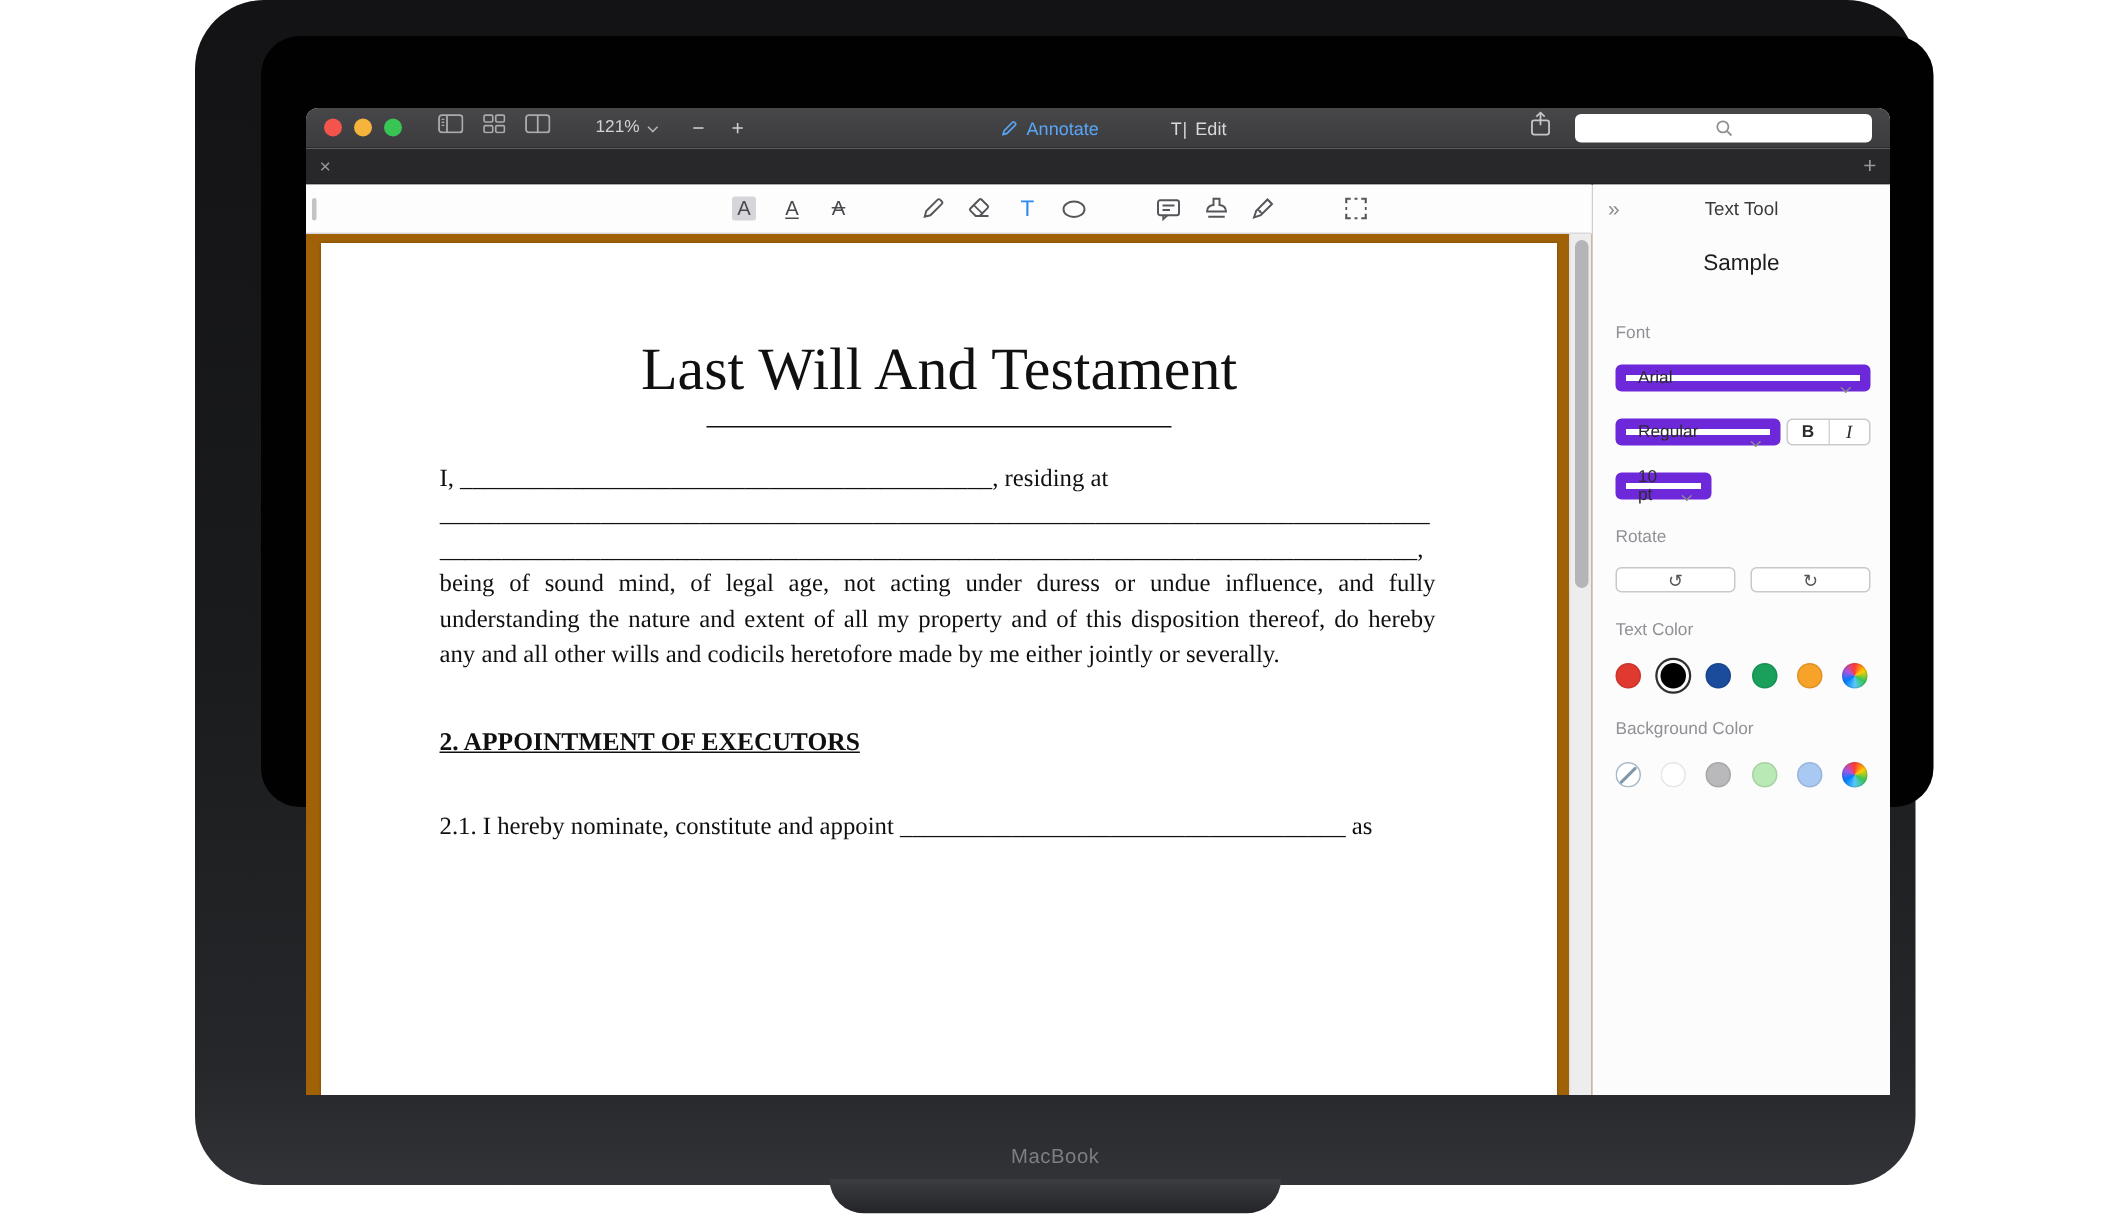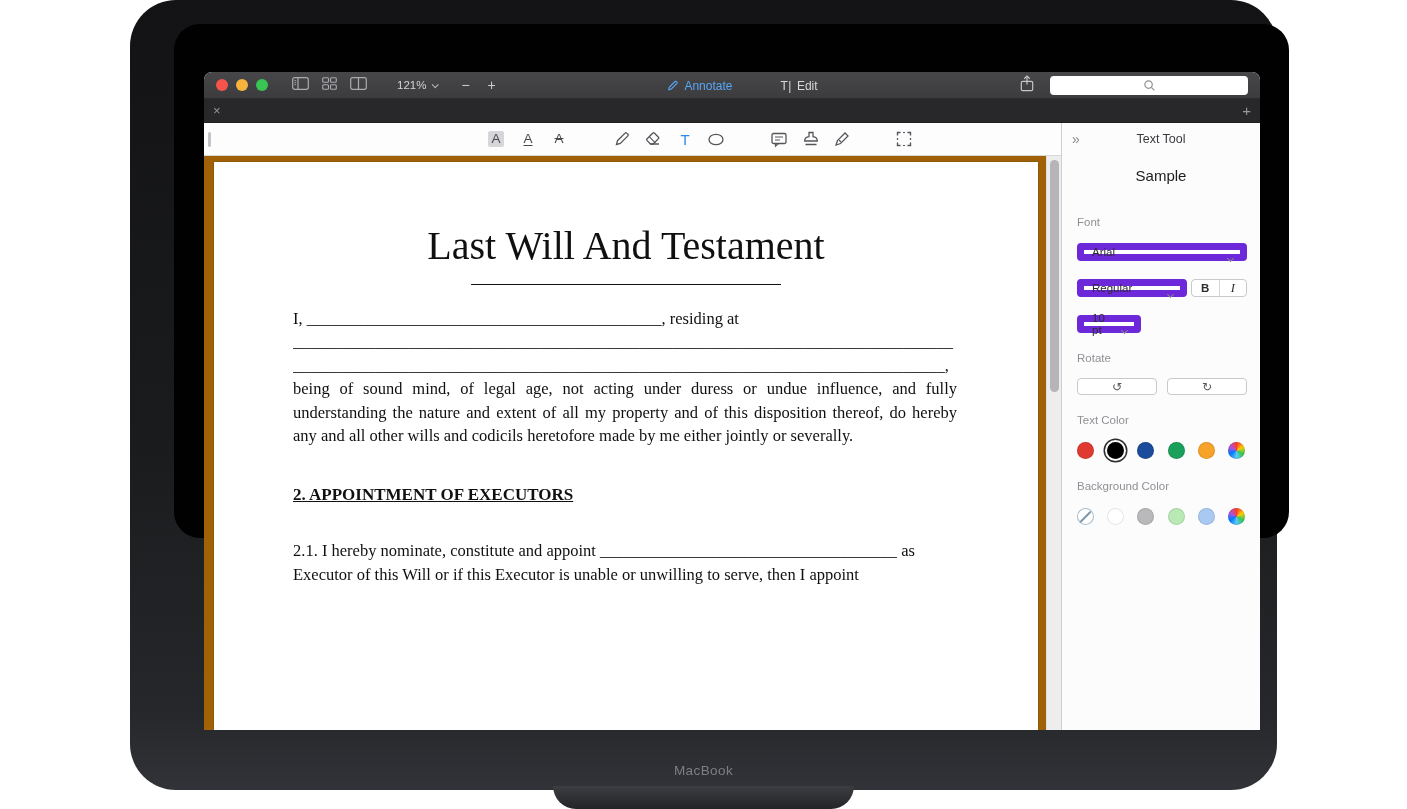--- a/index.html
+++ b/index.html
@@ -263,21 +263,20 @@
                     <div>I, ___________________________________________, residing at</div>
                     <div class="uline">________________________________________________________________________________</div>
                     <div class="uline">_______________________________________________________________________________,</div>
                     <div class="jline">being of sound mind, of legal age, not acting under duress or undue influence, and fully</div>
                     <div class="jline">understanding the nature and extent of all my property and of this disposition thereof, do hereby</div>
                     <div>any and all other wills and codicils heretofore made by me either jointly or severally.</div>
                   </div>
                   <div class="sec-heading para2">2. APPOINTMENT OF EXECUTORS</div>
                   <div class="para" style="margin-top:34px">
                     <div>2.1. I hereby nominate, constitute and appoint ____________________________________ as</div>
-                    <div>Executor of this Will or if this Executor is unable or unwilling to serve, then I appoint</div>
                   </div>
                 </div>
               </div>
               <div class="scrolltrack">
                 <div class="scrollthumb"></div>
               </div>
             </div>
           </div>
 
           <div class="sidebar">

